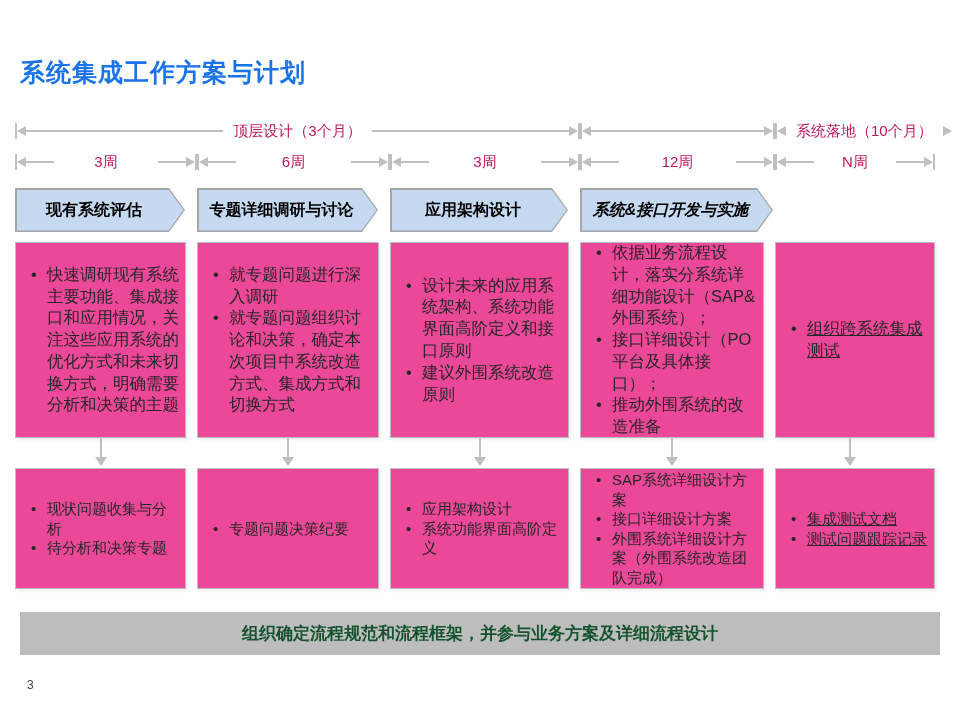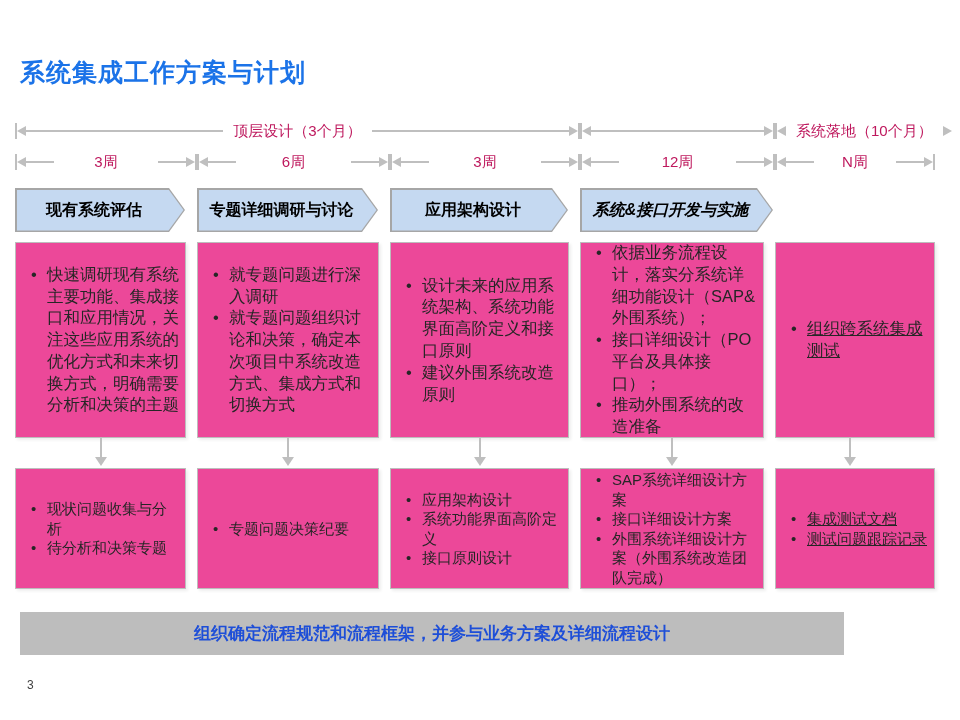--- a/index.html
+++ b/index.html
@@ -70,23 +70,23 @@
   .band-act .box li { font-size:16.5px; line-height:1.32; }
   .band-del .box li { font-size:15px; line-height:1.3; }
 
   
   .varrow { display:flex; flex-direction:column; align-items:center; justify-content:flex-start; height:100%; margin-right:11px; }
   .varrow .vline { width:2px; height:19px; background:#BFBFBF; }
   .varrow .vhead { width:0; height:0; border-left:6px solid transparent; border-right:6px solid transparent; border-top:9px solid #BFBFBF; }
 
   
   .footer-bar {
-    position:absolute; left:20px; top:612px; width:824px; height:43px;
+    position:absolute; left:20px; top:612px; width:920px; height:43px;
     background:#BDBDBD; display:flex; align-items:center; justify-content:center;
-    font-size:17px; font-weight:bold; color:#1d4ed8;
+    font-size:17px; font-weight:bold; color:#14532d;
   }
 
   .page-number { position:absolute; left:27px; top:678px; font-size:12px; color:#404040; }
 </style>
 </head>
 <body>
 
 <div class="slide">
 
   <div class="title">系统集成工作方案与计划</div>
@@ -265,21 +265,20 @@
       </div>
     <div class="box">
         <ul>
           <li>专题问题决策纪要</li>
         </ul>
       </div>
     <div class="box">
         <ul>
           <li>应用架构设计</li>
           <li>系统功能界面高阶定义</li>
-          <li>接口原则设计</li>
         </ul>
       </div>
     <div class="box">
         <ul>
           <li>SAP系统详细设计方案</li>
           <li>接口详细设计方案</li>
           <li>外围系统详细设计方案（外围系统改造团队完成）</li>
         </ul>
       </div>
     <div class="box">

